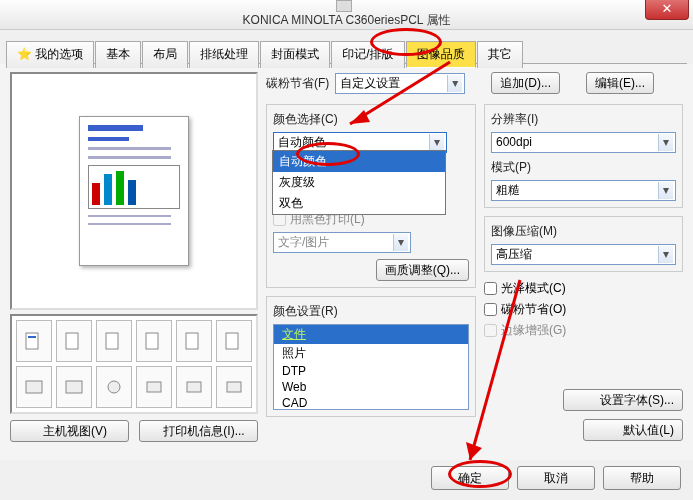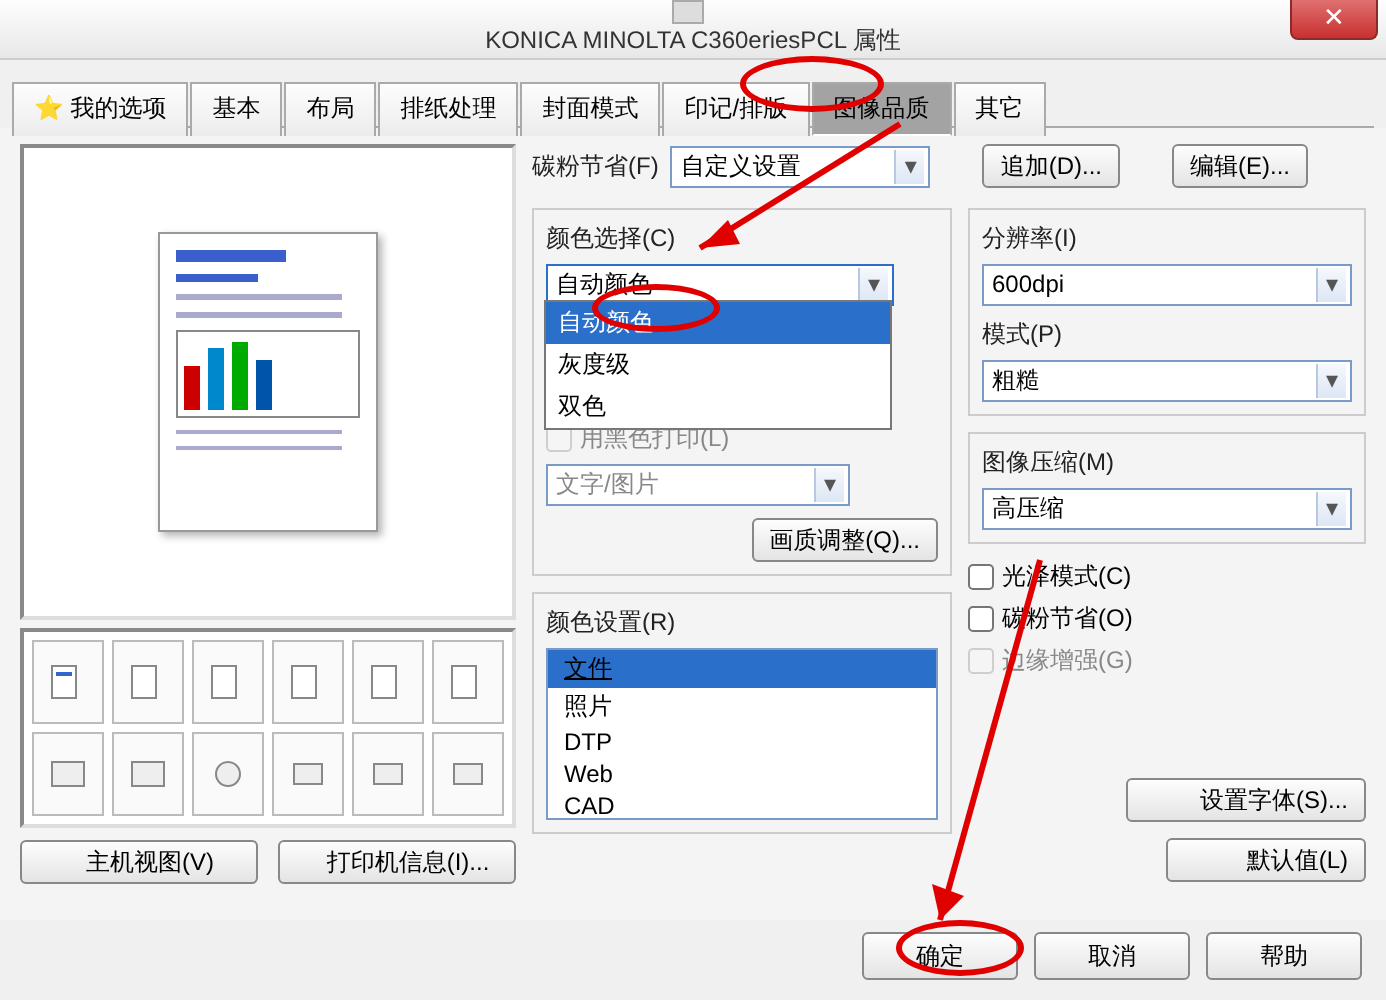--- a/index.html
+++ b/index.html
@@ -3,21 +3,21 @@
 <meta charset="utf-8">
 <style>
 * { box-sizing: border-box; margin: 0; padding: 0; font-family: "Microsoft YaHei", "SimSun", Tahoma, sans-serif; font-size: 12px; }
 body { background: #f0f0f0; width: 693px; height: 500px; overflow: hidden; position: relative; }
 .titlebar { height: 30px; background: linear-gradient(#fdfdfd, #e8e8e8); border-bottom: 1px solid #ccc; display: flex; align-items: center; padding: 0 6px; position: relative; flex-direction: column; }
 .titlebar .ticon { width: 16px; height: 16px; margin-right: 6px; background:#ddd; border:1px solid #aaa; }
 .titlebar .ttext { color:#333; }
 .closebtn { position:absolute; right:4px; top:0; width:44px; height:20px; background:linear-gradient(#e07070,#c83030); border:1px solid #8a2a2a; border-top:none; border-radius:0 0 4px 4px; color:#fff; text-align:center; line-height:18px; font-size:13px; cursor:pointer;}
 .tabs { display:flex; margin:6px 6px 0 6px; border-bottom:1px solid #aaa; }
 .tab { padding:4px 10px; border:1px solid #aaa; border-bottom:none; background:linear-gradient(#fdfdfd,#ececec); margin-right:1px; cursor:pointer; position:relative; top:5px; }
-.tab.active { background:#a3a3a3; border-bottom:1px solid #fff; }
+.tab.active { background:#fde047; border-bottom:1px solid #fff; }
 .content { display:flex; padding:8px 10px 6px 10px; gap:8px; background:#f4f4f4; height:398px;}
 .leftcol { width:248px; display:flex; flex-direction:column; }
 .preview { border:2px inset #ddd; background:#fff; height:238px; display:flex; align-items:center; justify-content:center; }
 .page { width:110px; height:150px; background:#fff; border:1px solid #999; box-shadow:2px 2px 4px rgba(0,0,0,0.3); padding:8px; display:flex; flex-direction:column; gap:6px;}
 .page .bar{height:6px;background:#3a5fcd;width:60%;}
 .page .bar2{height:4px;background:#3a5fcd;width:45%;}
 .page .chart{height:44px;border:1px solid #888;display:flex;align-items:flex-end;gap:4px;padding:3px;}
 .page .chart div{width:8px;}
 .thumbs { border:2px inset #ddd; background:#fff; height:100px; margin-top:4px; display:grid; grid-template-columns:repeat(6,1fr); grid-template-rows:repeat(2,1fr); gap:4px; padding:4px;}
 .thumb{border:1px solid #bbb;background:#fafafa;display:flex;align-items:center;justify-content:center;}
@@ -34,21 +34,21 @@
 .smallbtn{height:22px;padding:0 8px;background:linear-gradient(#fdfdfd,#e4e4e4);border:1px solid #888;border-radius:3px;cursor:pointer;line-height:20px;margin-left:20px;}
 .grp{border:1px solid #ccc;padding:6px;margin-bottom:8px;background:#f4f4f4;}
 .grp .gl{color:#222;margin-bottom:4px;display:block;}
 .dropdown{position:absolute;background:#fff;border:1px solid #777;width:174px;z-index:10;}
 .dropdown .opt{padding:2px 6px;cursor:pointer;}
 .dropdown .opt.sel{background:#2a6fc9;color:#fff;}
 .chk{display:flex;align-items:center;gap:4px;margin-bottom:4px;}
 .chk input{width:13px;height:13px;}
 .listbox{border:1px solid #7a9ac7;background:#fff;height:86px;overflow:hidden;}
 .listbox .li{padding:1px 8px;cursor:pointer;}
-.listbox .li.sel{background:#2a6fc9;color:#000000;text-decoration:underline;}
+.listbox .li.sel{background:#2a6fc9;color:#bef264;text-decoration:underline;}
 .gray{color:#888;}
 .footer{display:flex;justify-content:flex-end;gap:8px;padding:6px 12px;background:#f0f0f0;position:absolute;bottom:4px;right:0;left:0;}
 .footbtn{width:78px;height:24px;background:linear-gradient(#fdfdfd,#e4e4e4);border:1px solid #888;border-radius:3px;cursor:pointer;line-height:22px;text-align:center;}
 
 .redring{position:absolute;border:3px solid #e00000;border-radius:50%;pointer-events:none;z-index:50;}
 .redarrow{position:absolute;pointer-events:none;z-index:49;}
 </style>
 </head>
 <body>
 
@@ -175,21 +175,21 @@
           <div class="dropdown" style="top:46px;left:6px">
             <div class="opt sel">自动颜色</div>
             <div class="opt">灰度级</div>
             <div class="opt">双色</div>
           </div>
           <div style="height:58px"></div>
           <div class="chk gray">
               <input type="checkbox" disabled="" style="">
               <span>用黑色打印(L)</span>
             </div>
-          <div class="combo gray" style="width:152px"><span>文字/图片</span></div>
+          <div class="combo gray" style="width:138px"><span>文字/图片</span></div>
           <div style="text-align:right;margin-top:6px;"><div class="smallbtn" style="display:inline-block">画质调整(Q)...</div></div>
         </div>
         <div class="grp">
           <span class="gl">颜色设置(R)</span>
           <div class="listbox">
             <div class="li sel">文件</div>
             <div class="li">照片</div>
             <div class="li">DTP</div>
             <div class="li">Web</div>
             <div class="li">CAD</div>

